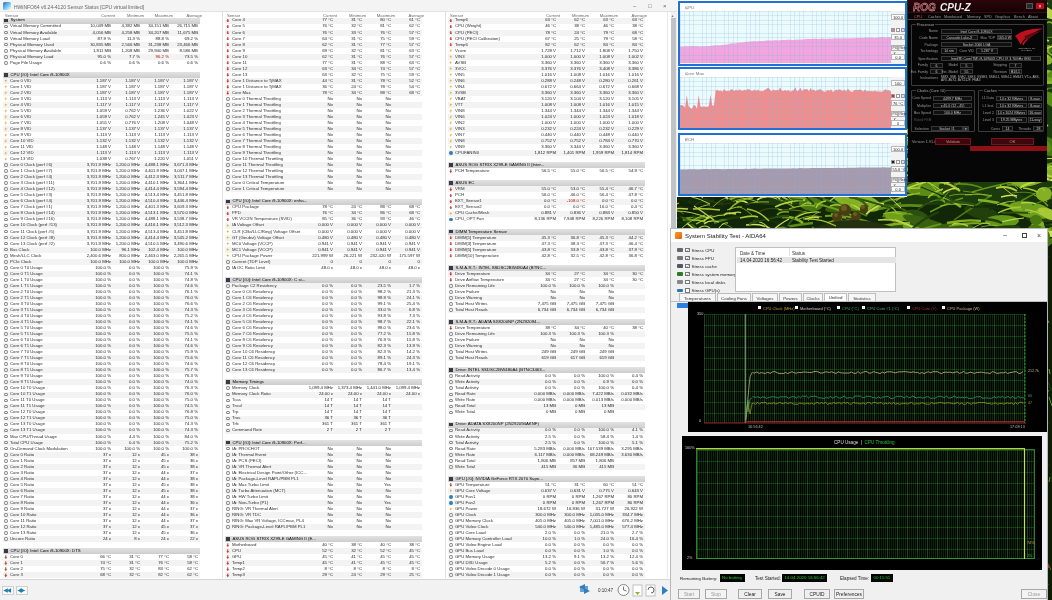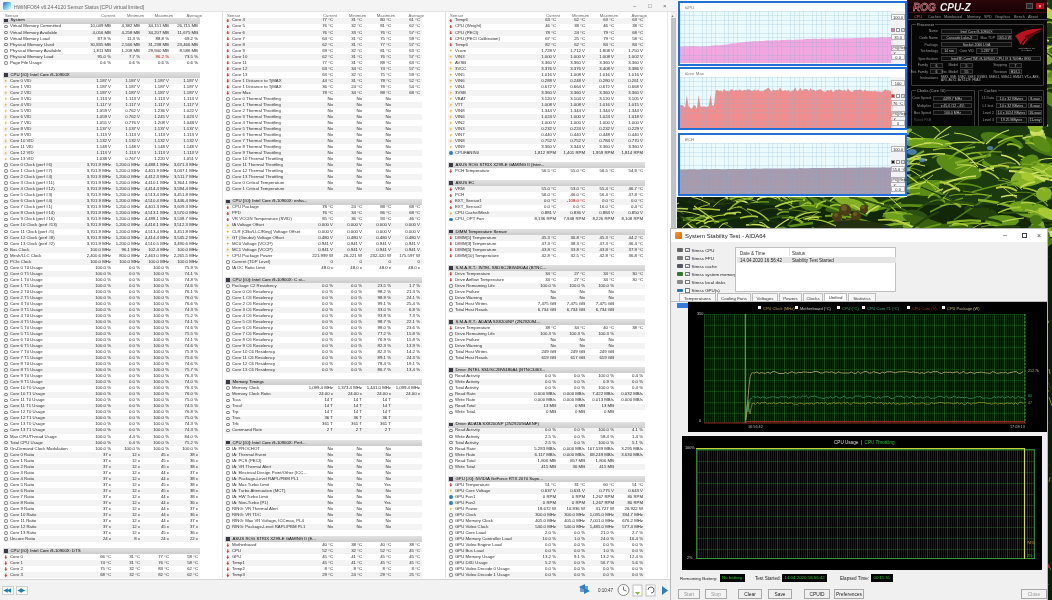--- a/index.html
+++ b/index.html
@@ -38,21 +38,21 @@
 .gtitle{height:8px;background:#fff;position:relative}
 .gtitle span{position:absolute;left:5px;top:1.8px;font-size:4.4px;color:#777}
 .gtitle .x{position:absolute;right:2px;top:1.5px;font-size:5px;color:#999}
 .plot{position:absolute;left:0.4px;top:8px;width:211px;background:#eafafd}
 .grid{position:absolute;left:0;top:0;width:100%;height:100%;
 background-image:repeating-linear-gradient(to right,rgba(130,175,215,0.22) 0 0.7px,transparent 0.7px 4.4px),repeating-linear-gradient(to bottom,rgba(130,175,215,0.22) 0 0.7px,transparent 0.7px 4.4px);}
 .gpanel{position:absolute;right:0;top:8px;width:13.6px}
 .gbox{position:absolute;left:0;width:13.4px;height:6.4px;background:#fff;border:0.5px solid #b8b8b8;font-size:4px;color:#222;text-align:center;line-height:6px;white-space:nowrap}
 .gsq{position:absolute;width:4px;height:4px;border:0.5px solid #999}
 .gbtn{position:absolute;width:6.3px;height:5.6px;background:#f4f4f4;border:0.5px solid #b0b0b0;font-size:3.4px;text-align:center;line-height:5.4px;color:#333}
-#cpz{position:absolute;left:908px;top:0;width:139px;height:126px;background:#060606;color:#bbb;overflow:hidden}
+#cpz{position:absolute;left:908px;top:0;width:139px;height:182px;background:#060606;color:#bbb;overflow:hidden}
 #cpztitle{height:13px;background:linear-gradient(#2c060a,#170205);position:relative;border-bottom:1px solid #420a10}
 #cpztabs{height:7px;border-bottom:1px solid #4a4a4a;position:relative}
 #cpztabs span{font-size:3.8px;color:#999;position:absolute;top:1.5px}
 .cpzgrp{position:absolute;border:0.5px solid #3c3c3c;border-radius:1px}
 .cpzgl{position:absolute;font-size:3.8px;color:#aaa;background:#060606;padding:0 1px;top:-2.5px;left:4px}
 .cl{position:absolute;font-size:3.5px;color:#9a9a9a;text-align:right;width:26px;white-space:nowrap}
 .cb{position:absolute;height:5.2px;background:#101010;border:0.5px solid #383838;font-size:3.5px;color:#c8c8c8;text-align:center;line-height:5px;white-space:nowrap;overflow:hidden}
 .cpzbtn{position:absolute;background:#3d080d;border:0.5px solid #7c1118;color:#cf8d92;font-size:4px;text-align:center;line-height:6.4px;height:7px}
 #aida{position:absolute;left:670px;top:228px;width:378px;height:372px;background:#f0f0f0;border:1px solid #b8b8b8;border-bottom:none}
 #aidatitle{position:absolute;left:0;top:0;width:376px;height:13px;background:#fff}

